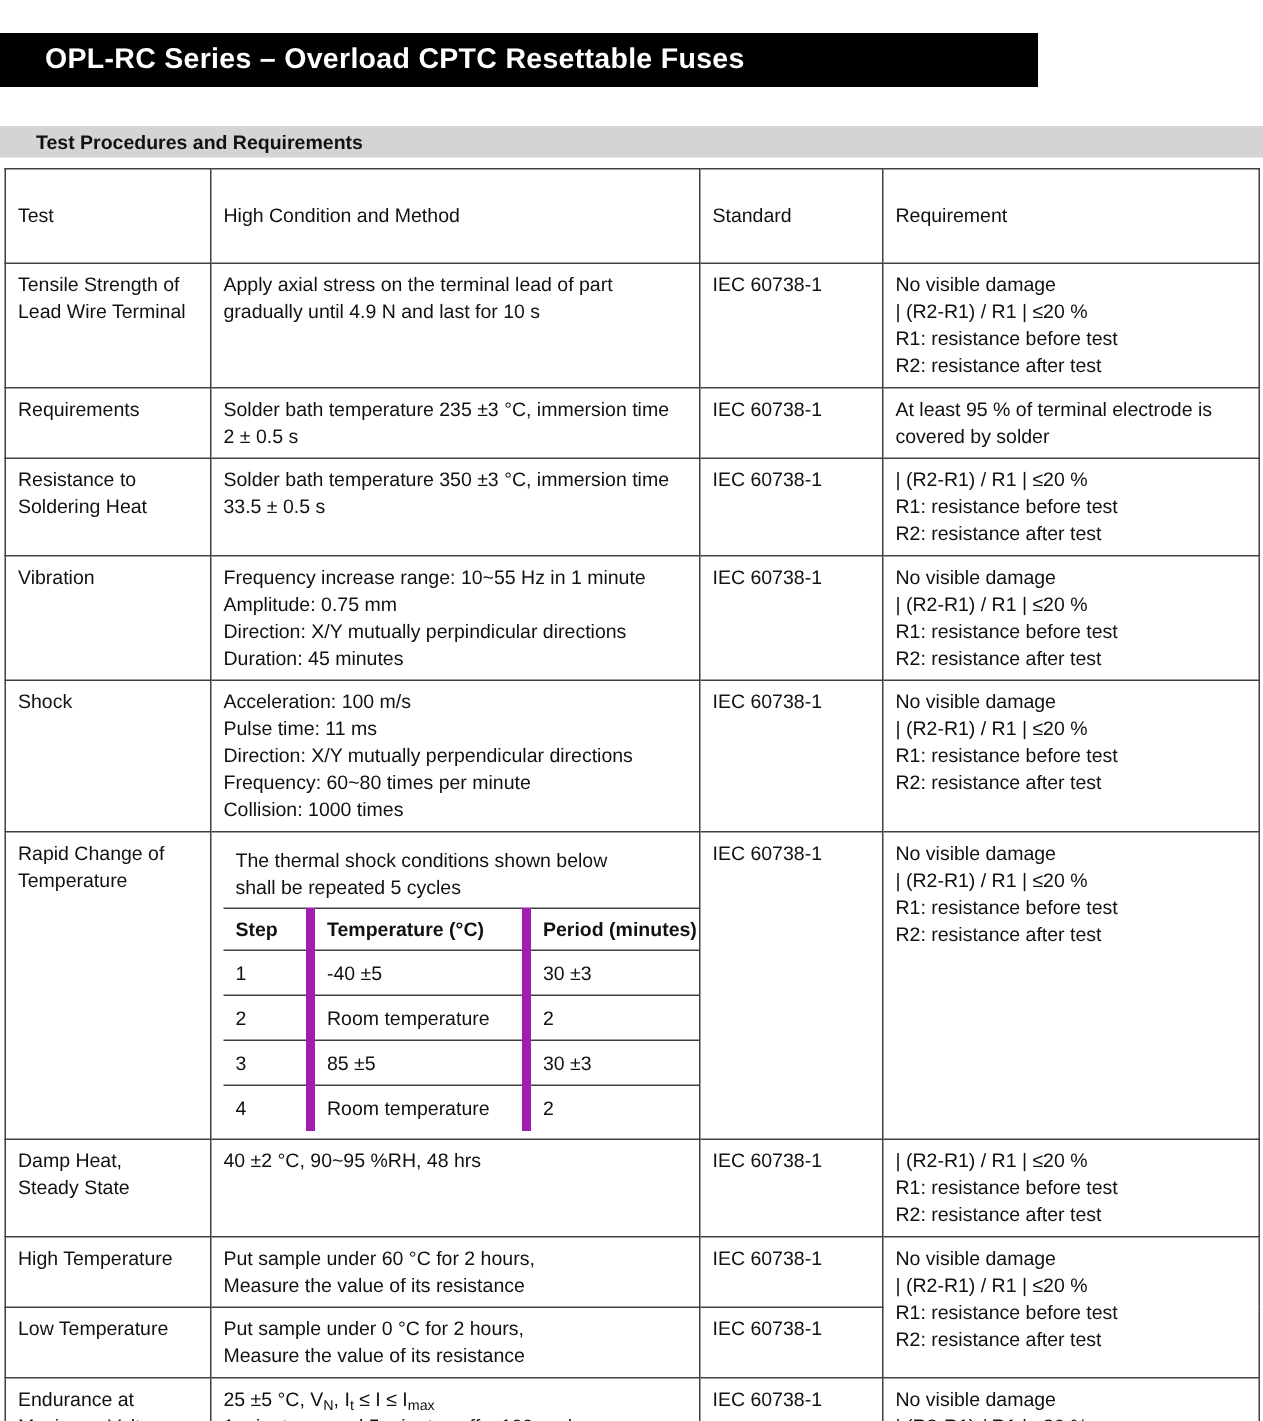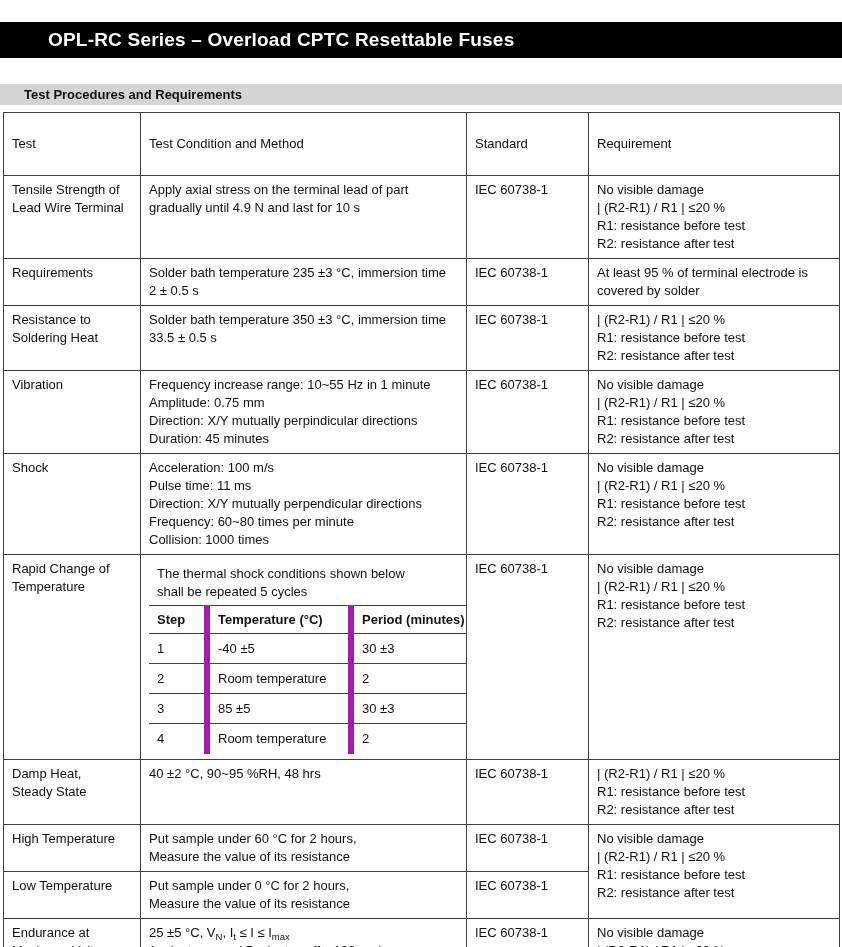--- a/index.html
+++ b/index.html
@@ -5,27 +5,27 @@
   * { box-sizing: border-box; }
   html, body {
     margin: 0; padding: 0;
     background: #ffffff;
     width: 842px;
     font-family: "Liberation Sans", sans-serif;
     color: #111111;
   }
   .title-bar {
     margin-top: 22px;
-    width: 842px;
+    width: 692px;
     height: 36px;
     background: #000000;
     color: #ffffff;
     display: flex;
     align-items: center;
-    padding-left: 48px;
+    padding-left: 30px;
     font-size: 19px;
     font-weight: bold;
     letter-spacing: 0.2px;
   }
   .section-bar {
     margin-top: 26px;
     width: 842px;
     height: 21px;
     background: #d4d4d4;
     display: flex;
@@ -104,21 +104,21 @@
 <table class="main">
   <colgroup>
     <col style="width:137px">
       <col style="width:326px">
       <col style="width:122px">
       <col style="width:251px">
   </colgroup>
   <thead>
     <tr>
       <th>Test</th>
-      <th>Test Condition and Method</th>
+      <th>High Condition and Method</th>
       <th>Standard</th>
       <th>Requirement</th>
     </tr>
   </thead>
   <tbody>
     <tr class="r1">
       <td class="pre">Tensile Strength of
 Lead Wire Terminal</td>
       <td class="pre">Apply axial stress on the terminal lead of part
 gradually until 4.9 N and last for 10 s</td>

